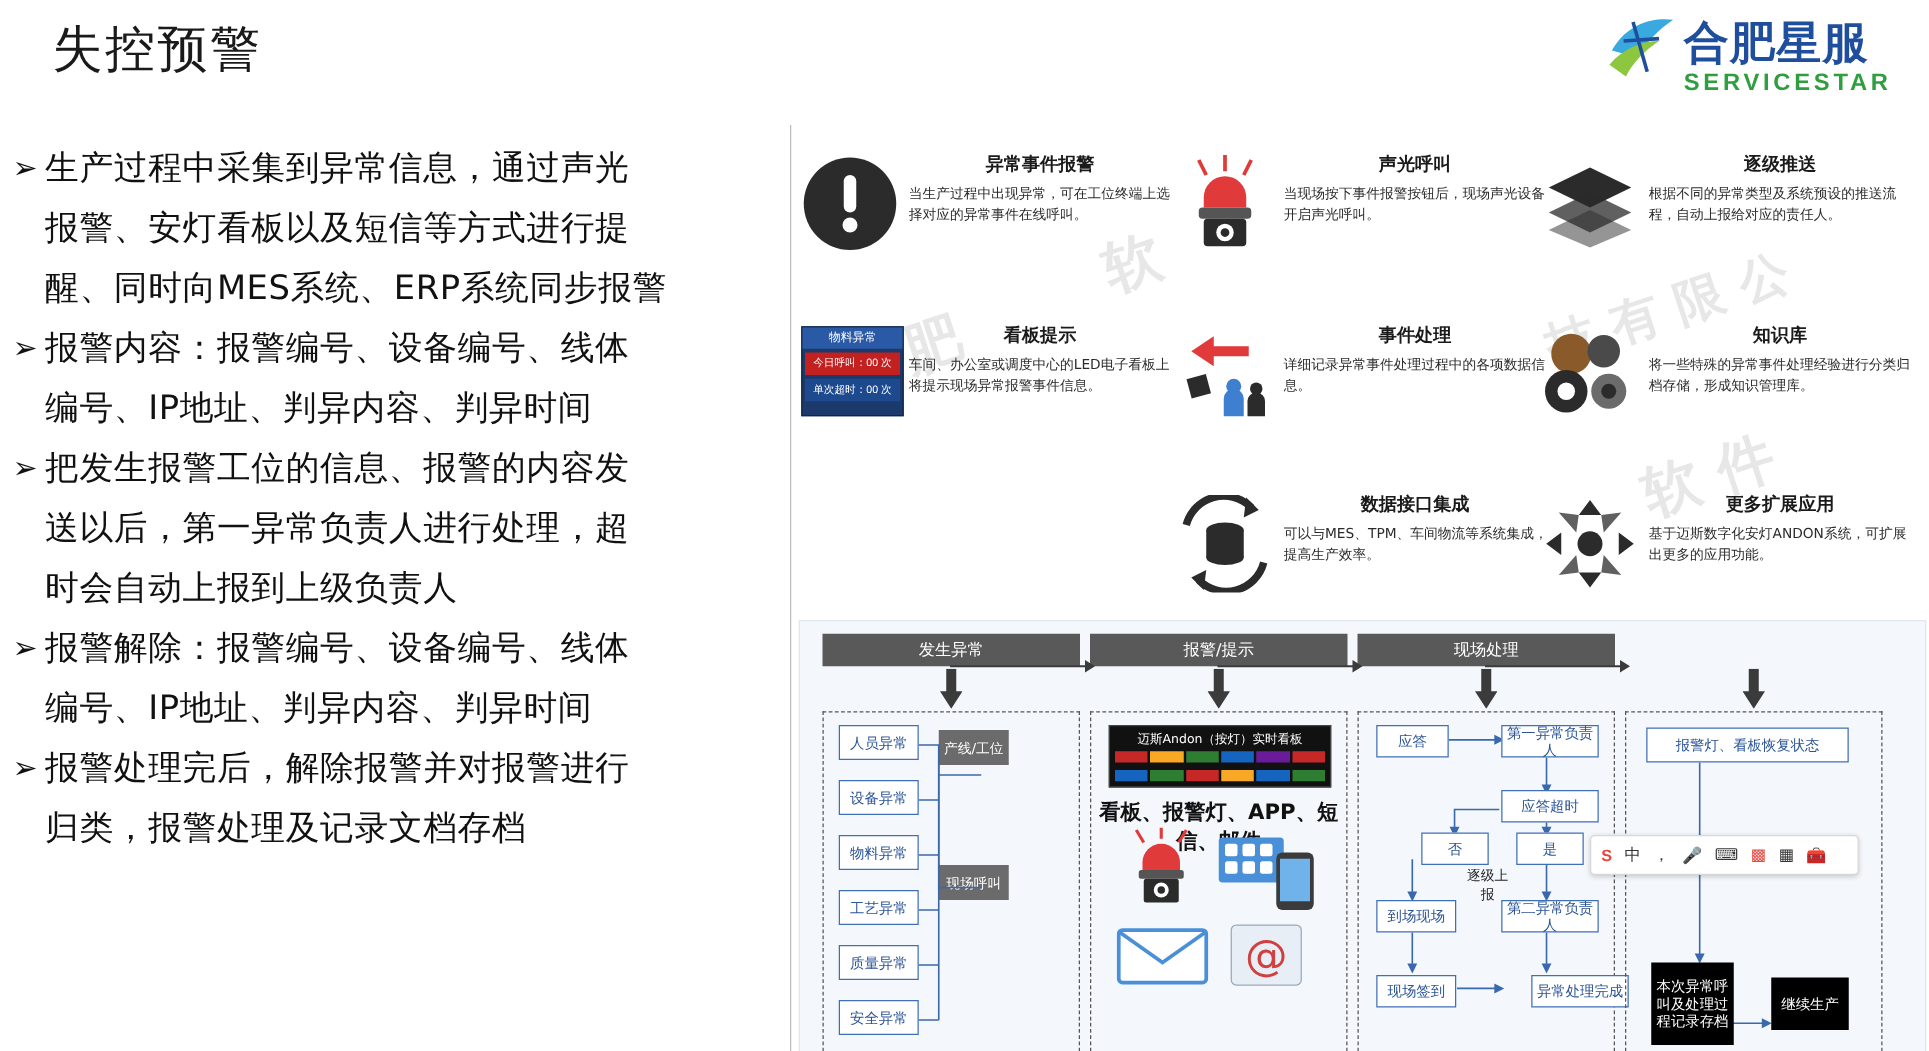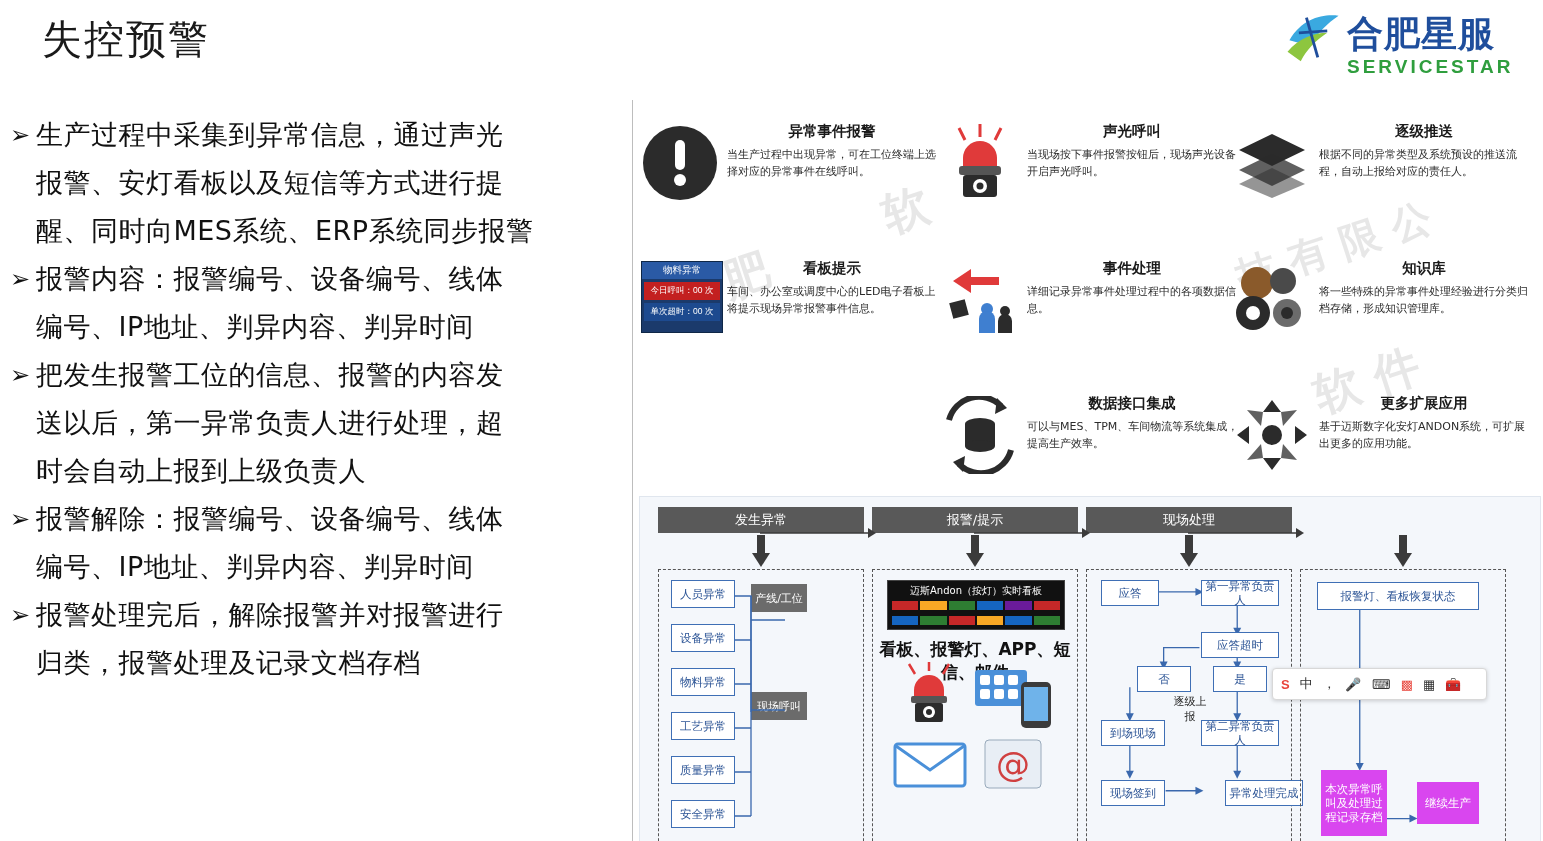--- a/index.html
+++ b/index.html
@@ -94,21 +94,21 @@
     position:absolute;left:50%;top:28px;margin-left:-9px;width:18px;height:32px;
   }
   
   .cell{
     position:absolute;border:1px solid #3f6fb5;color:#2d5596;background:#fff;
     font-size:11.5px;display:flex;align-items:center;justify-content:center;
     font-family:"DejaVu Sans","Liberation Sans",sans-serif;text-align:center;
     line-height:14px;
   }
   .cell-fill{
-    position:absolute;background:#d946ef;color:#fff;border:none;
+    position:absolute;background:#000000;color:#fff;border:none;
     font-size:11.5px;display:flex;align-items:center;justify-content:center;
     font-family:"DejaVu Sans","Liberation Sans",sans-serif;text-align:center;
     line-height:14px;
   }
   .gray-cell{
     position:absolute;background:#6b6b6b;color:#fff;font-size:11px;
     display:flex;align-items:center;justify-content:center;text-align:center;
     font-family:"DejaVu Sans","Liberation Sans",sans-serif;line-height:13px;
   }
   .andon-panel{

